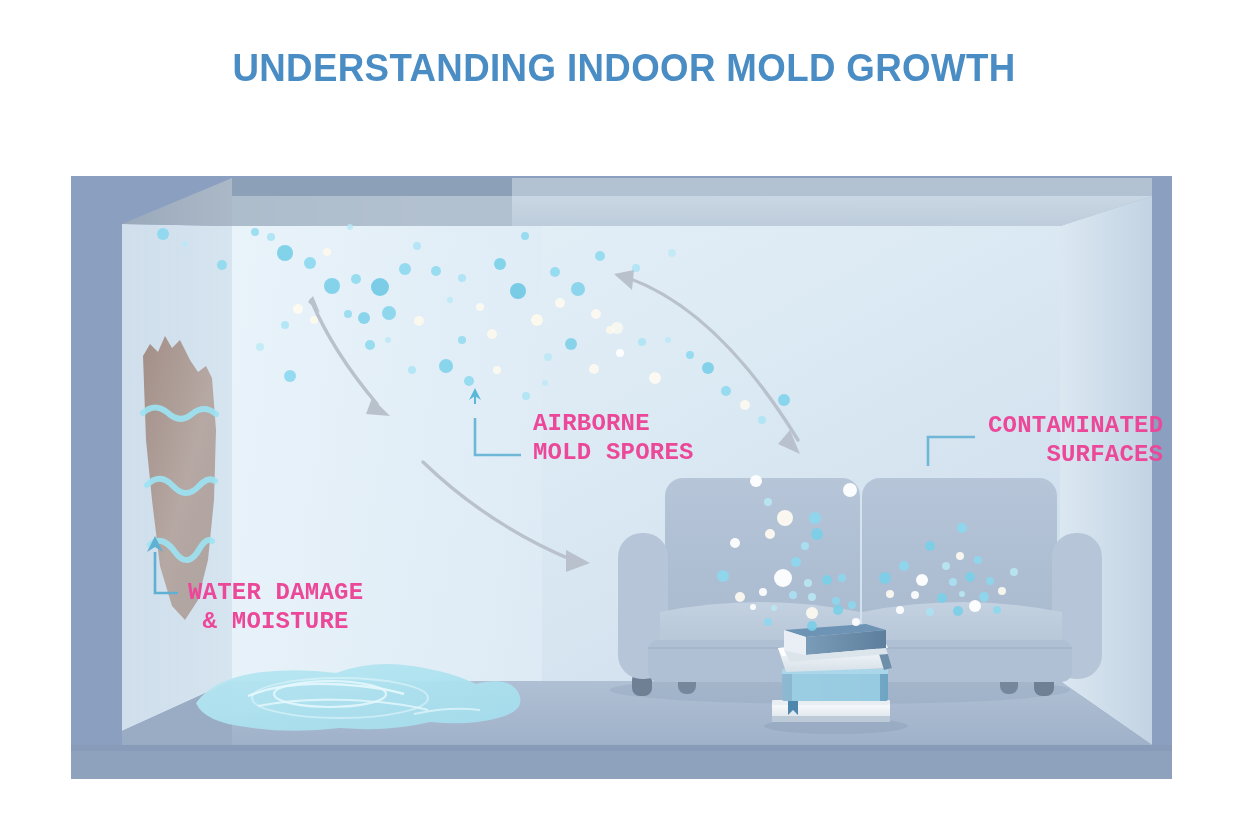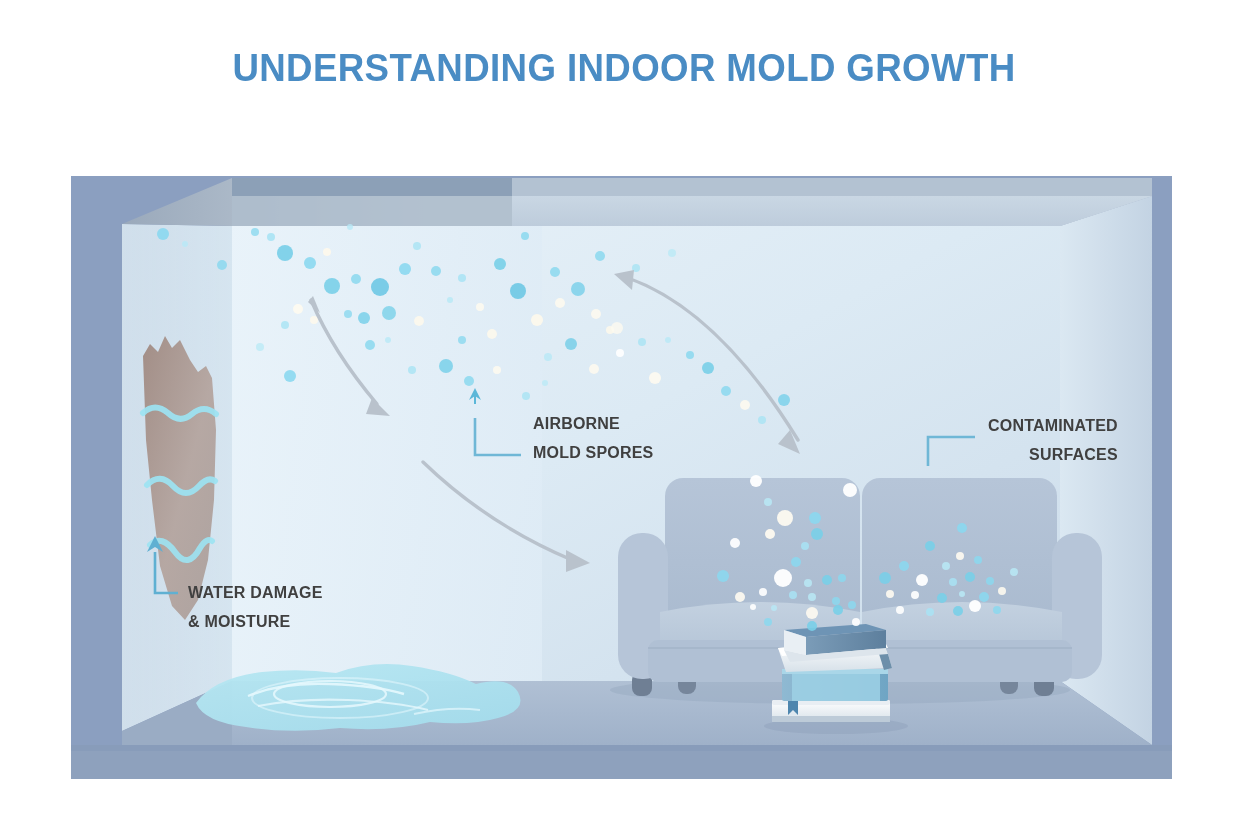--- a/index.html
+++ b/index.html
@@ -22,30 +22,30 @@
     font-weight:bold;
     letter-spacing:0.4px;
     color:#4a8cc4;
     transform:scaleX(0.94);
     transform-origin:50% 50%;
     white-space:nowrap;
   }
 
   .lbl{
     position:absolute;
-    font-family:Liberation Sans, sans-serif;
+    font-family:Liberation Mono, monospace;
     font-weight:bold;
-    color:#404040;
-    font-size:16px;
+    color:#ec4899;
+    font-size:24px;
     line-height:29px;
     letter-spacing:0.2px;
     white-space:pre-line;
   }
   .lbl.l-airborne{left:533px;top:409px;text-align:left;}
-  .lbl.l-water{left:188px;top:578px;text-align:left;}
+  .lbl.l-water{left:188px;top:578px;text-align:center;}
   .lbl.l-contam{left:988px;top:411px;text-align:right;}
 </style>
 </head>
 <body>
 
 <div id="stage">
 
   <svg id="art" viewBox="0 0 1248 832" xmlns="http://www.w3.org/2000/svg">
     <defs>
       <linearGradient id="gBack" x1="0" y1="0" x2="1" y2="1">

